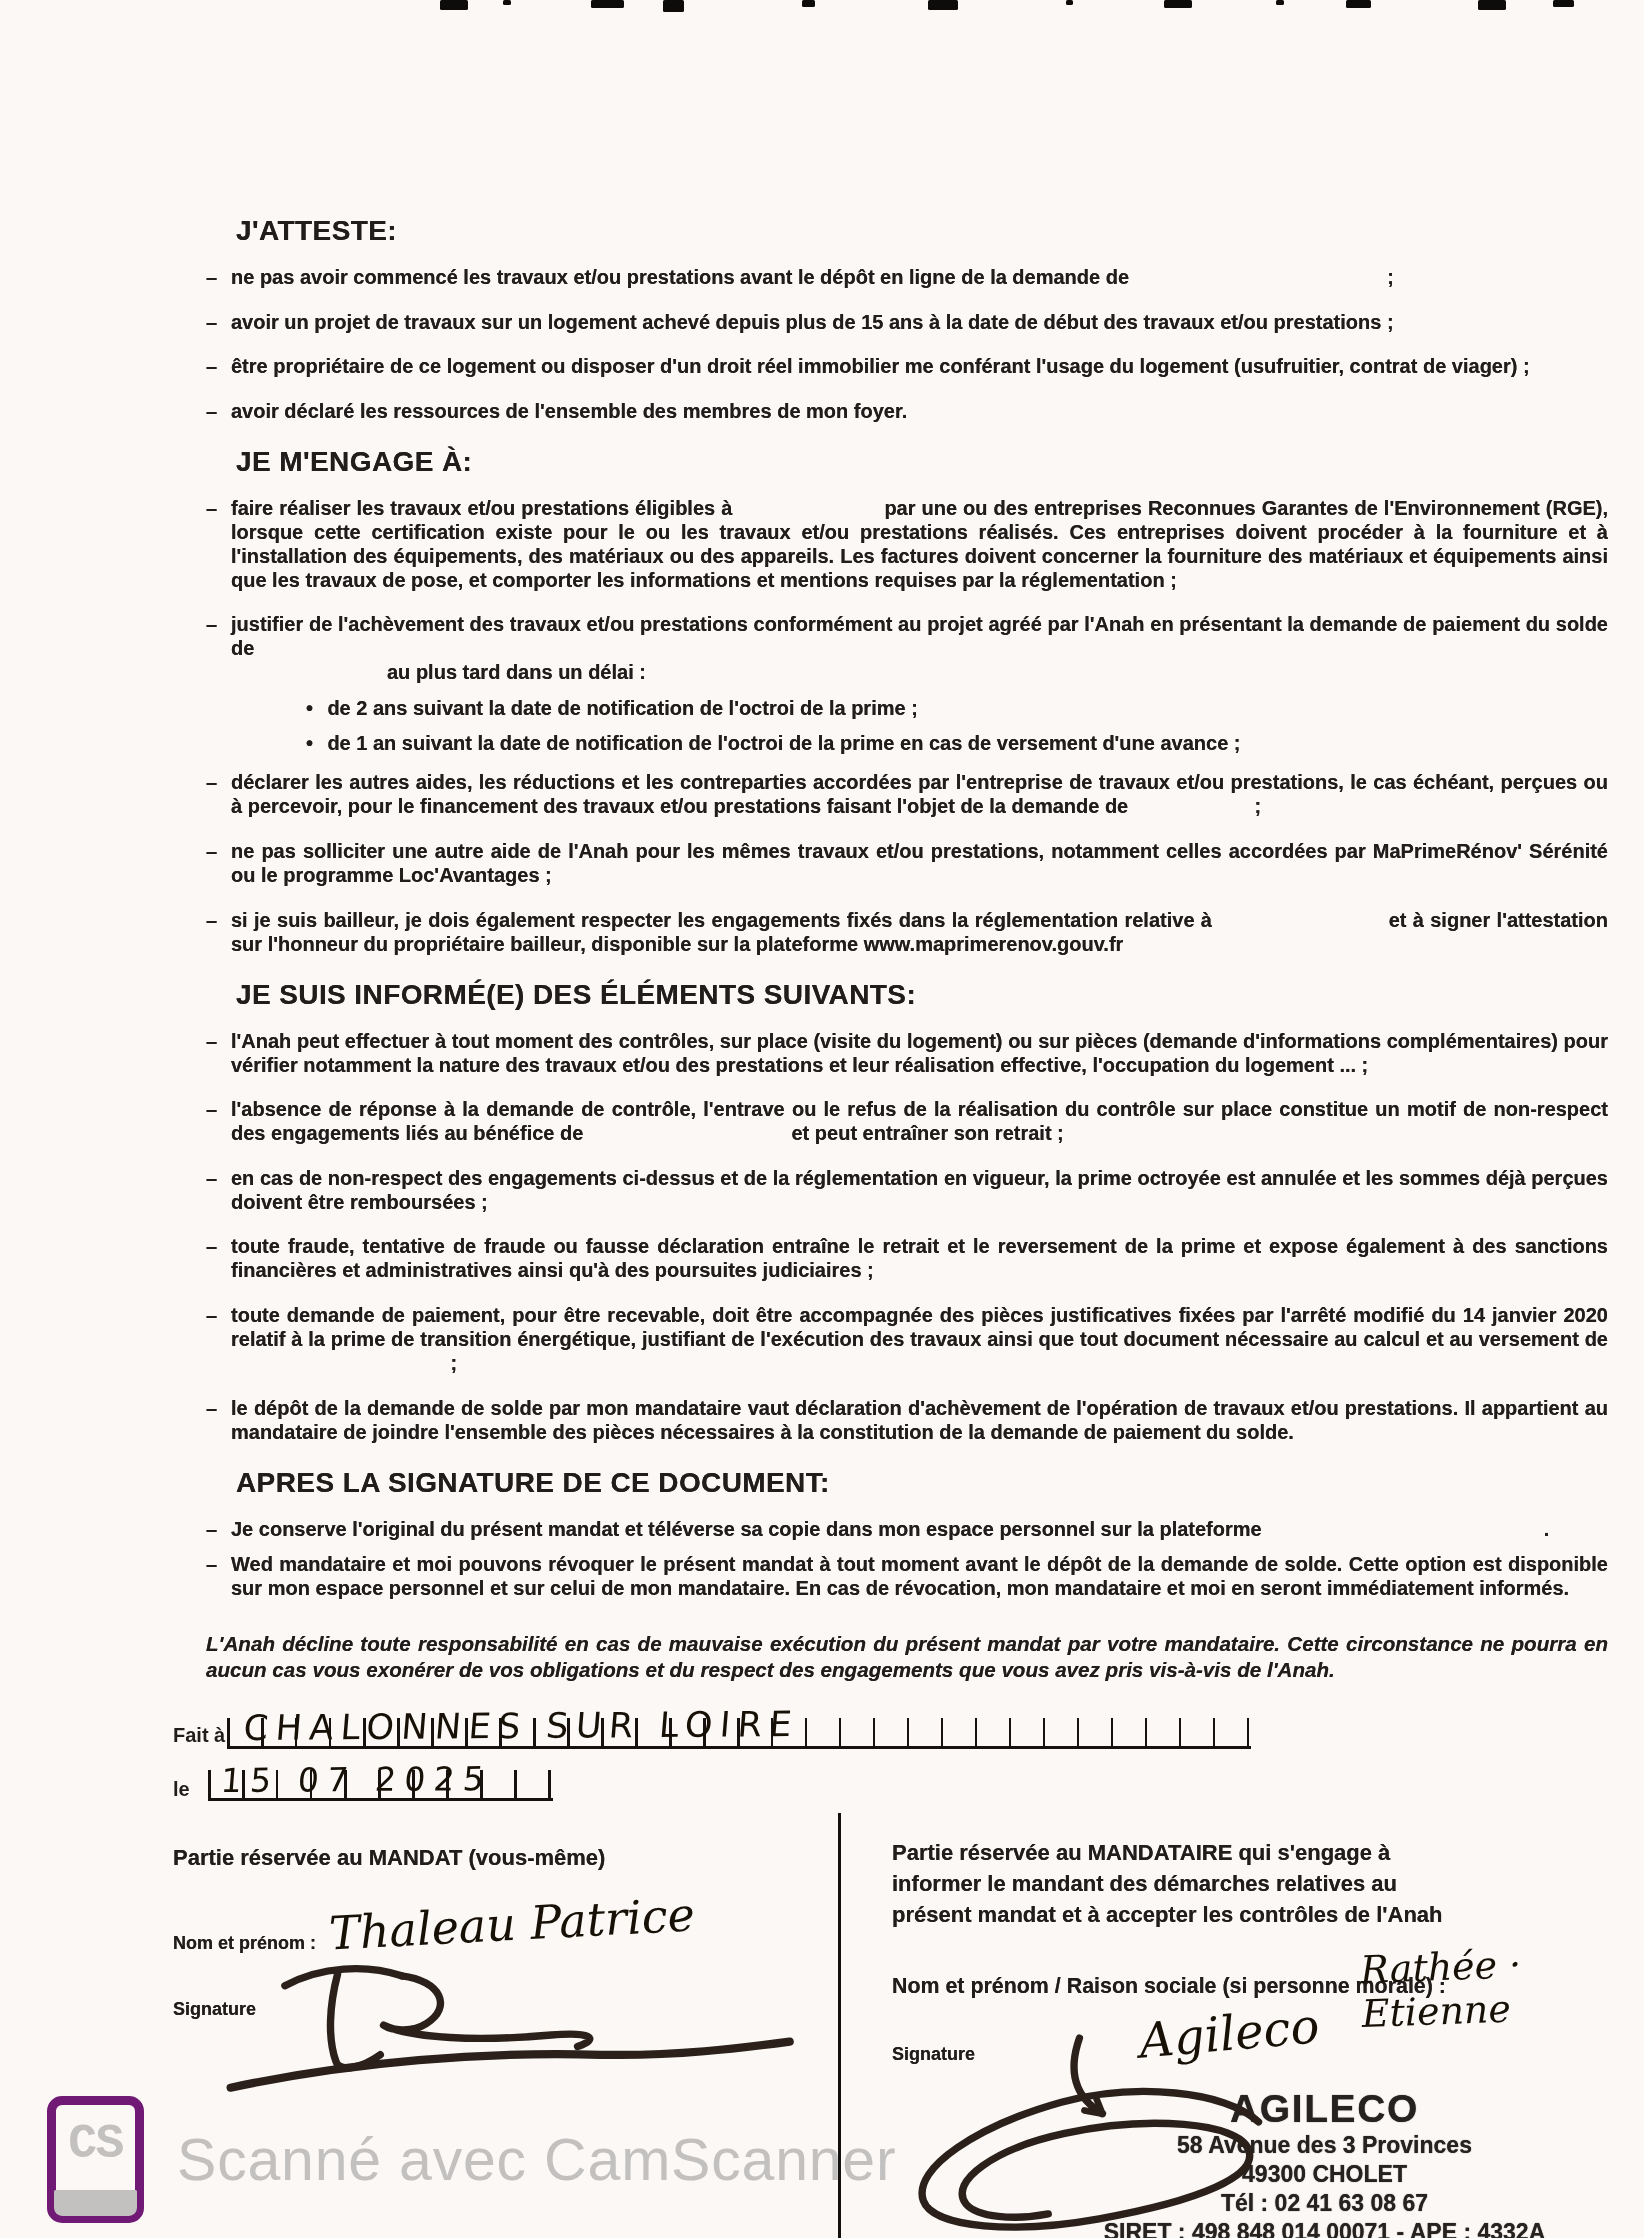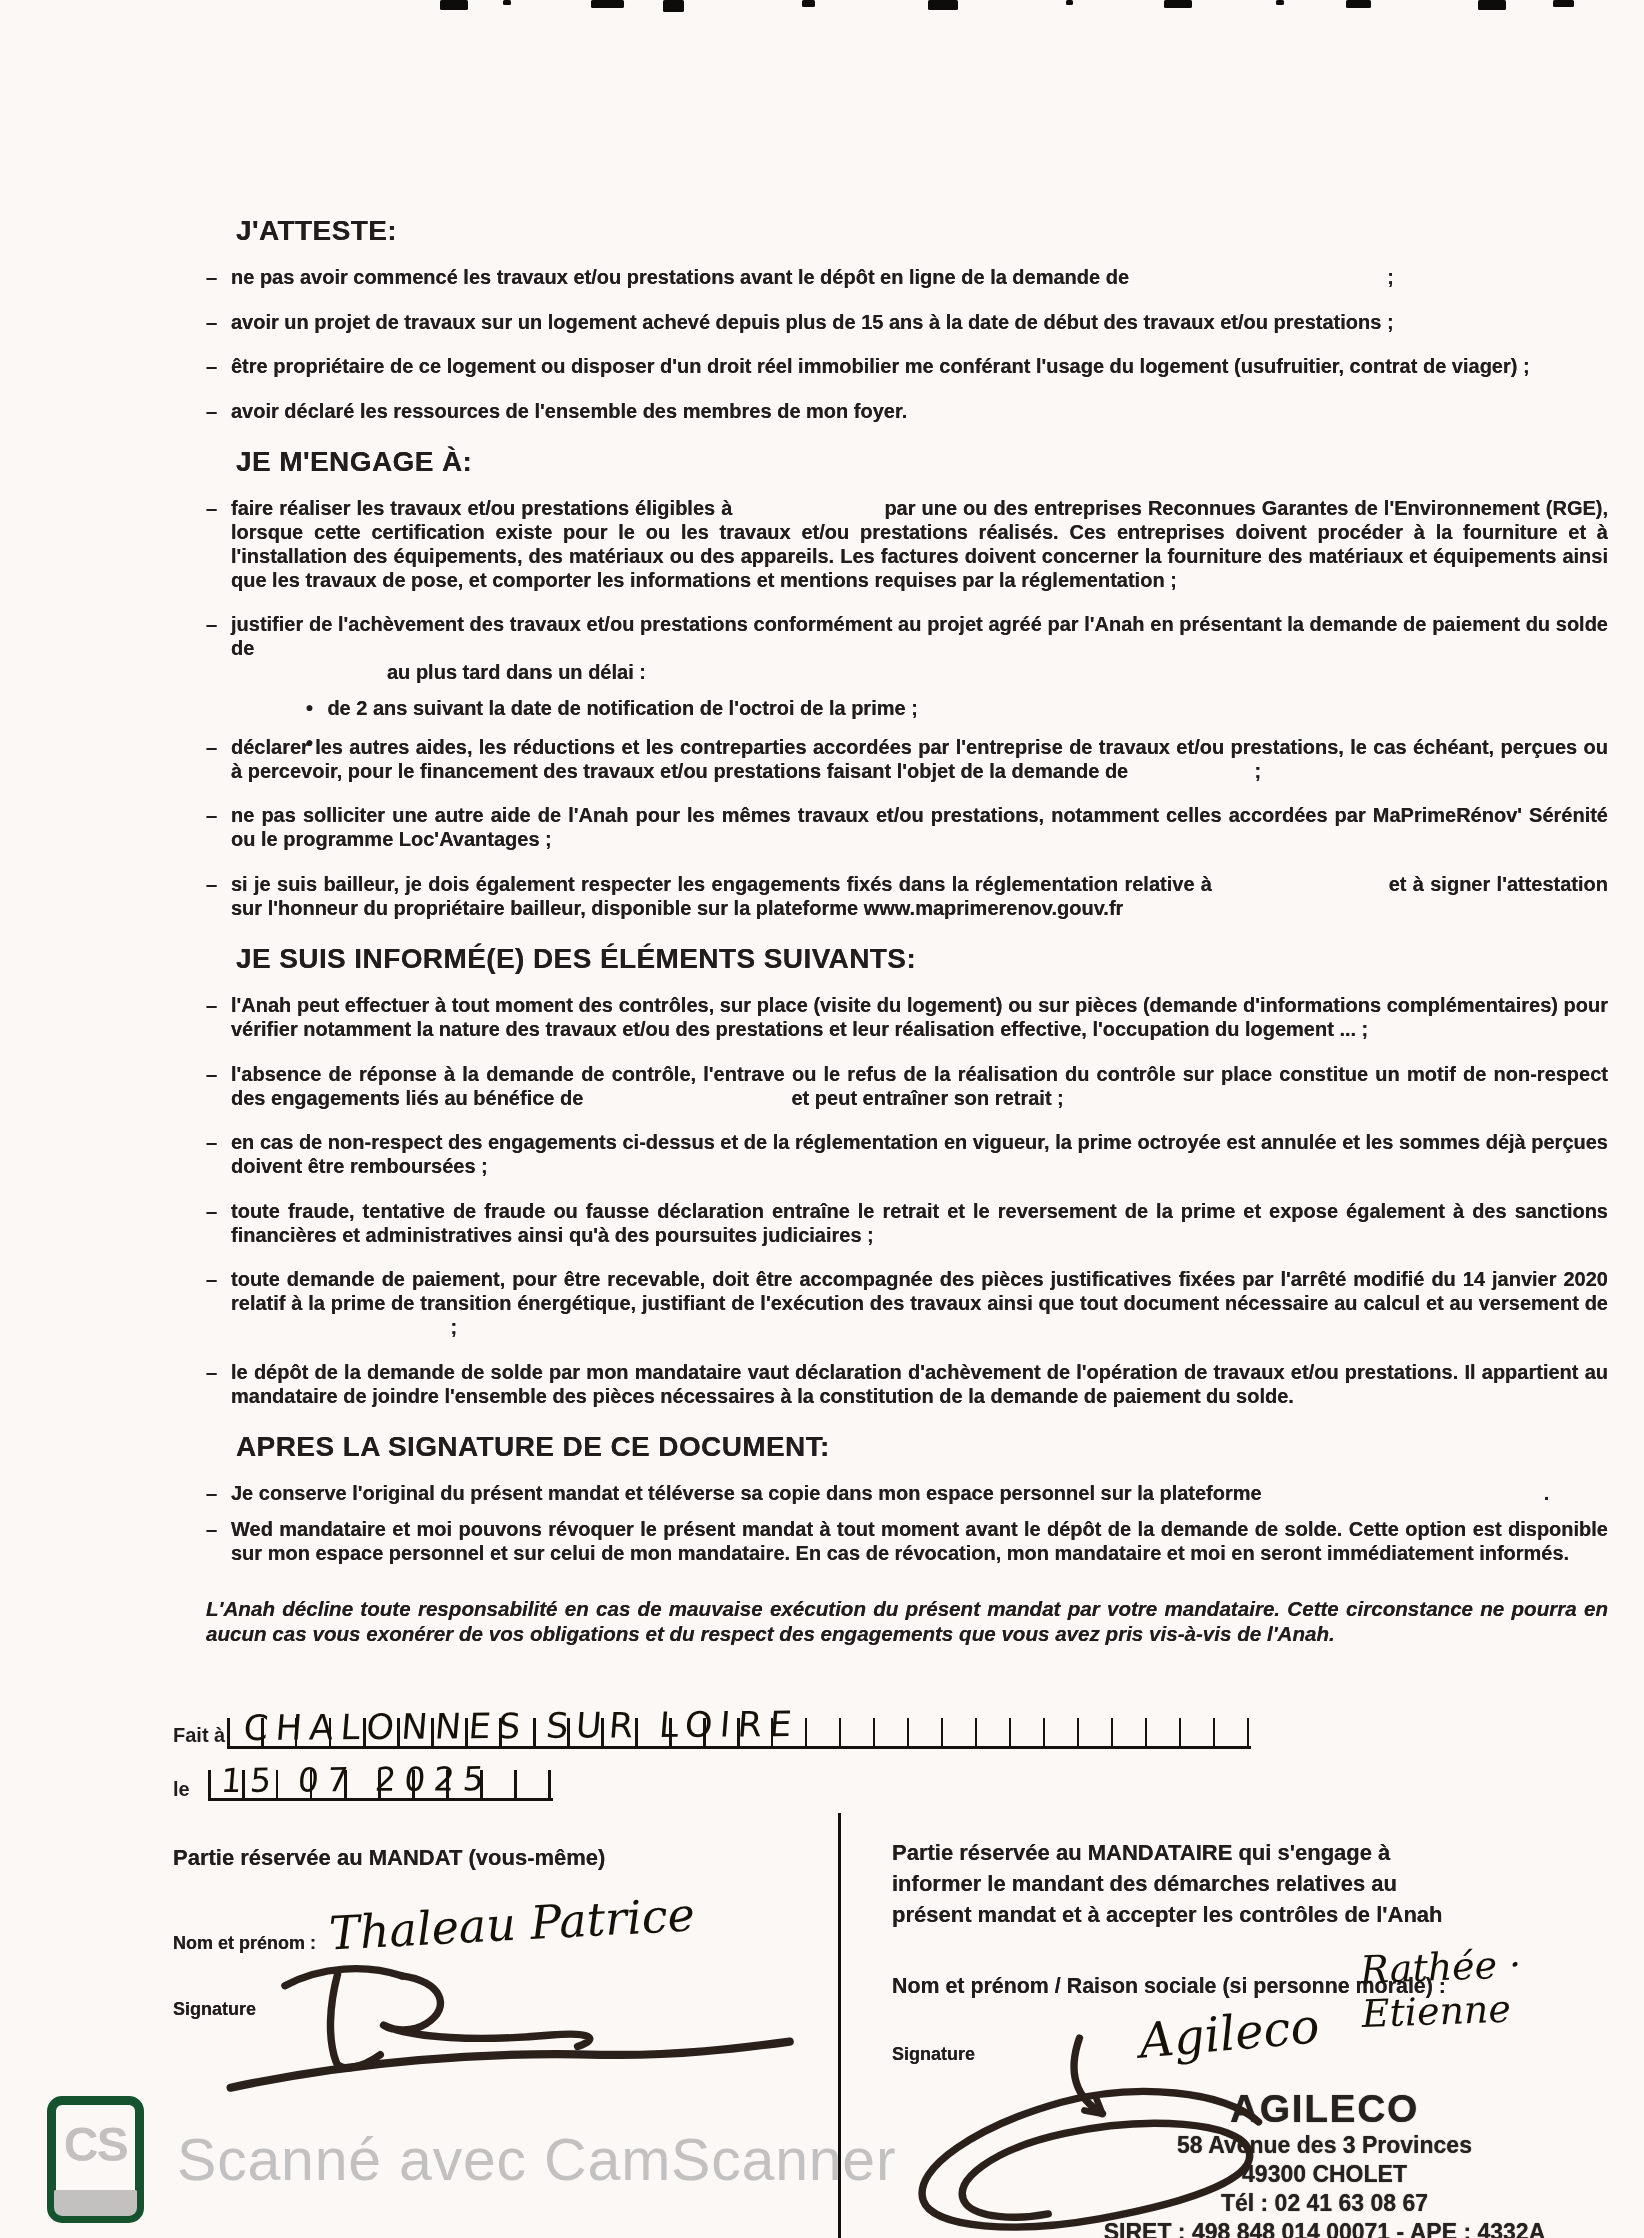--- a/index.html
+++ b/index.html
@@ -37,21 +37,21 @@
   .field-label{position:absolute;font-size:18px;font-weight:700;text-shadow:0 0 0.4px rgba(25,22,22,.8);}
   .sig-svg{position:absolute;}
   .sig-svg path{fill:none;stroke:#2b211a;stroke-linecap:round;stroke-linejoin:round;}
   
   .stamp{position:absolute;left:1094px;top:2087px;width:461px;text-align:center;color:#262220;
          text-shadow:0 0 1px rgba(40,35,32,.9);z-index:3;}
   .stamp-name{font-size:39px;font-weight:700;letter-spacing:1.6px;line-height:44px;}
   .stamp-line{font-size:23px;font-weight:700;line-height:29px;}
   
   .watermark{position:absolute;left:47px;top:2096px;display:flex;align-items:center;color:#c2c1c0;z-index:1;}
-  .cs-icon{position:relative;width:79px;height:109px;border:9px solid #14532d;border-radius:15px;}
+  .cs-icon{position:relative;width:79px;height:109px;border:9px solid #701a75;border-radius:15px;font-family:Liberation Mono, monospace;}
   .cs-icon .cs-txt{position:absolute;top:11.5px;left:0;right:0;text-align:center;font-size:48px;font-weight:700;letter-spacing:-1.6px;color:#c2c1c0;}
   .cs-icon .cs-bar{position:absolute;left:-1.6px;right:-1.6px;bottom:-1.6px;height:26px;background:#c2c1c0;border-radius:1.6px 1.6px 8.2px 8.2px;}
   .wm-text{margin-left:33px;font-size:59px;font-weight:400;letter-spacing:0.8px;}
 </style>
 </head>
 <body>
 
 <div class="page">
 
   <div class="artifact" style="left:440px;top:0;width:28px;height:10px"></div>
@@ -100,20 +100,21 @@
       <span class="dash">–</span>
       <span>justifier de l'achèvement des travaux et/ou prestations conformément au projet agréé par l'Anah en présentant la demande de paiement du solde de</span>
       <span class="line2">au plus tard dans un délai :</span>
     </div>
     <div class="b sub tight">
       <span class="dash">•</span>
       <span>de 2 ans suivant la date de notification de l'octroi de la prime ;</span>
     </div>
     <div class="b sub">
       <span class="dash">•</span>
+      <span>de 1 an suivant la date de notification de l'octroi de la prime en cas de versement d'une avance ;</span>
     </div>
     <div class="b">
       <span class="dash">–</span>
       <span>déclarer les autres aides, les réductions et les contreparties accordées par l'entreprise de travaux et/ou prestations, le cas échéant, perçues ou à percevoir, pour le financement des travaux et/ou prestations faisant l'objet de la demande de</span>
       <span class="blank w140"></span>
       <span>;</span>
     </div>
     <div class="b">
       <span class="dash">–</span>
       <span>ne pas solliciter une autre aide de l'Anah pour les mêmes travaux et/ou prestations, notamment celles accordées par MaPrimeRénov' Sérénité ou le programme Loc'Avantages ;</span>

